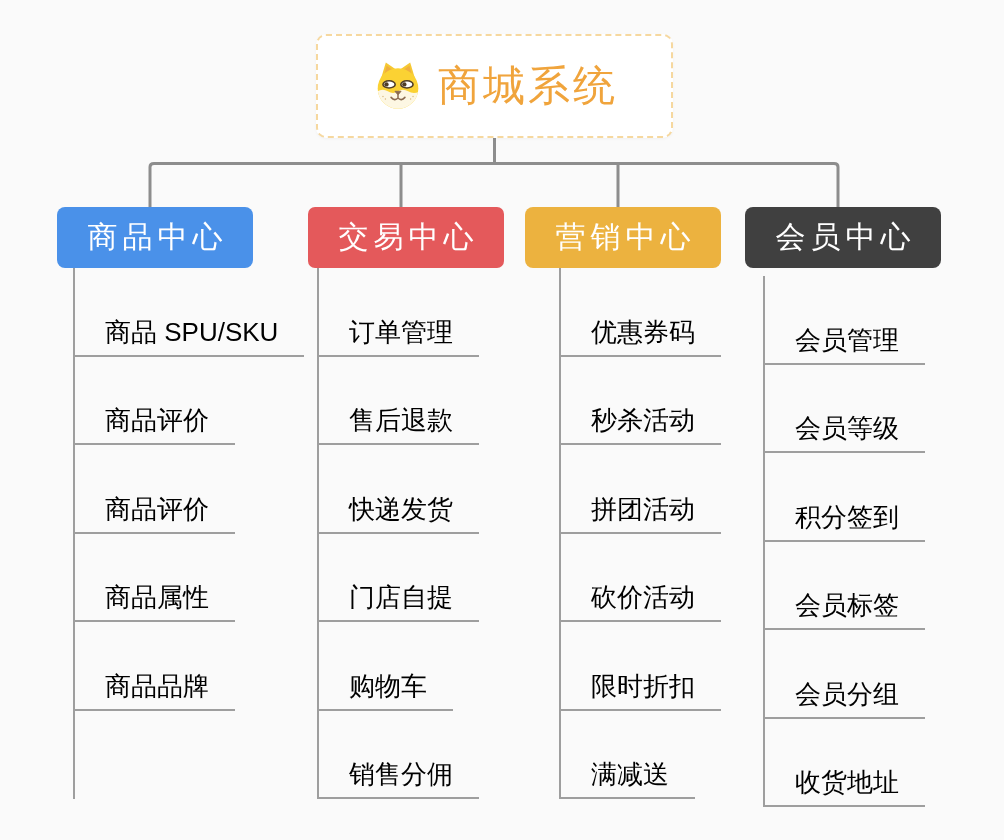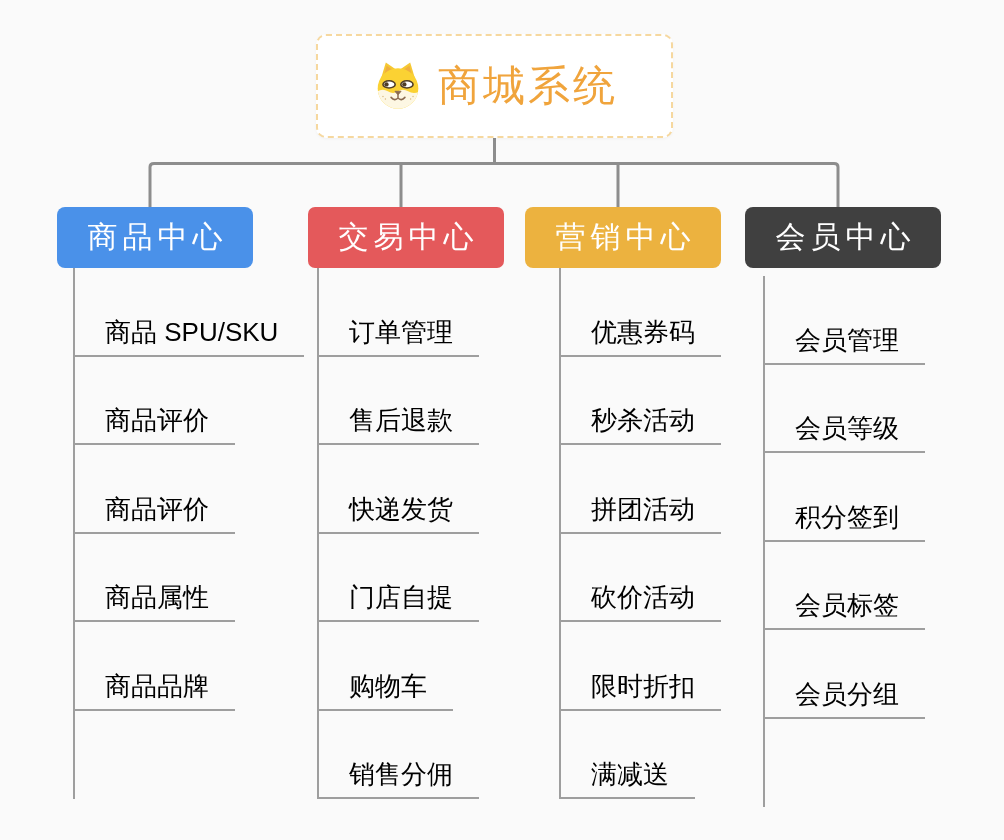--- a/index.html
+++ b/index.html
@@ -230,15 +230,18 @@
       </div>
     <div class="leaf-slot">
         <div class="leaf">积分签到</div>
       </div>
     <div class="leaf-slot">
         <div class="leaf">会员标签</div>
       </div>
     <div class="leaf-slot">
         <div class="leaf">会员分组</div>
       </div>
+    <div class="leaf-slot">
+        <div class="leaf">收货地址</div>
+      </div>
   </div>
 
 </div>
 
 </body></html>

